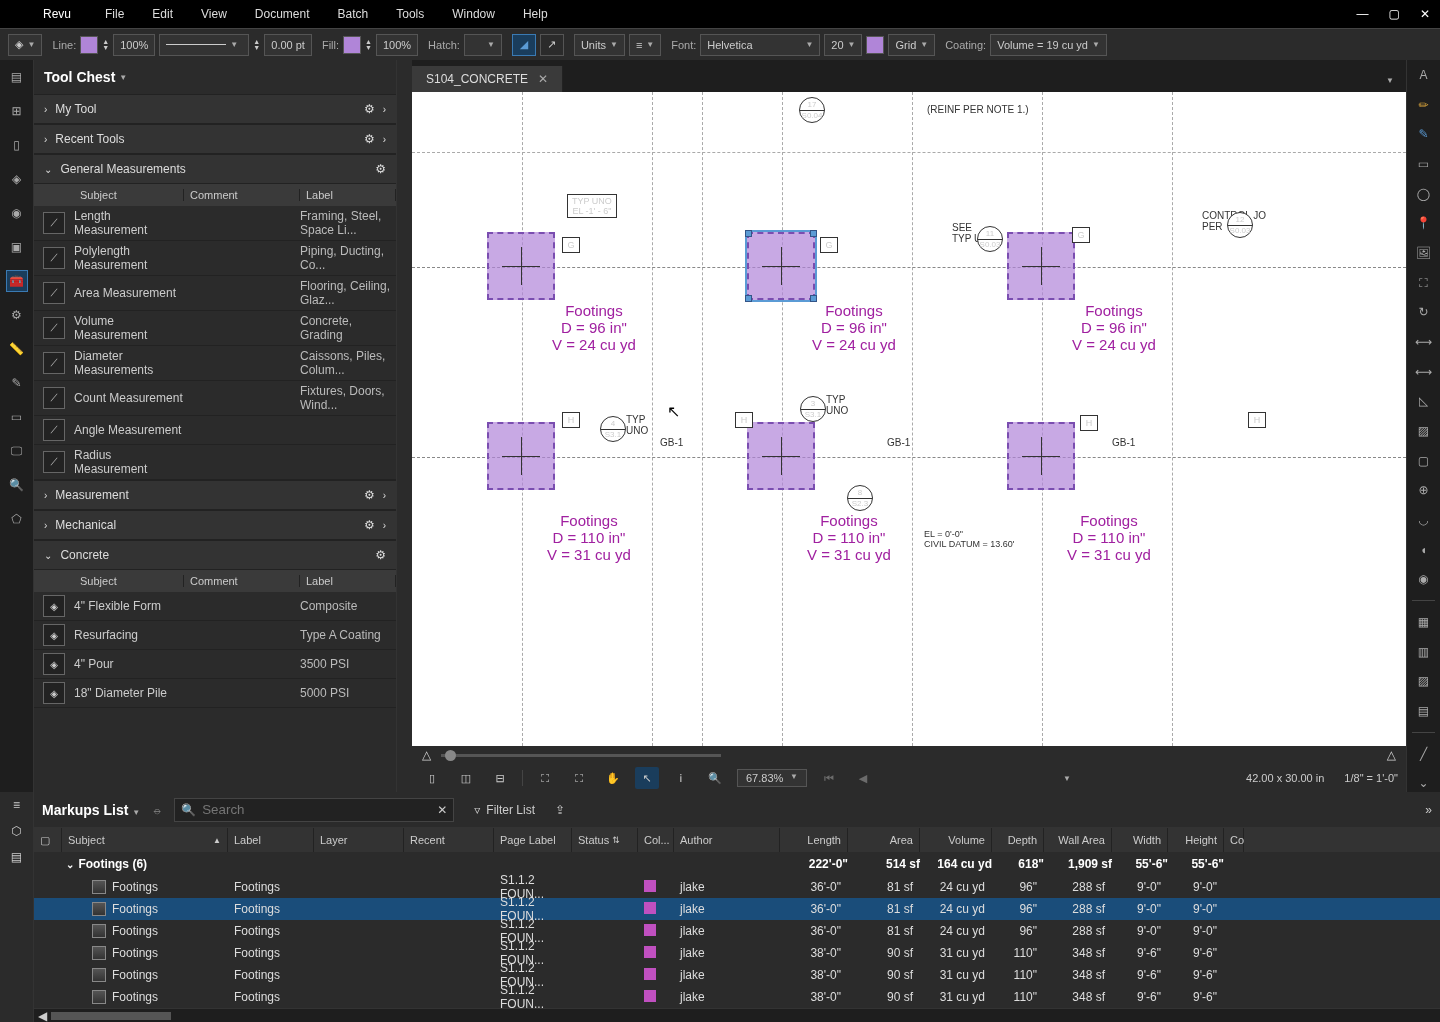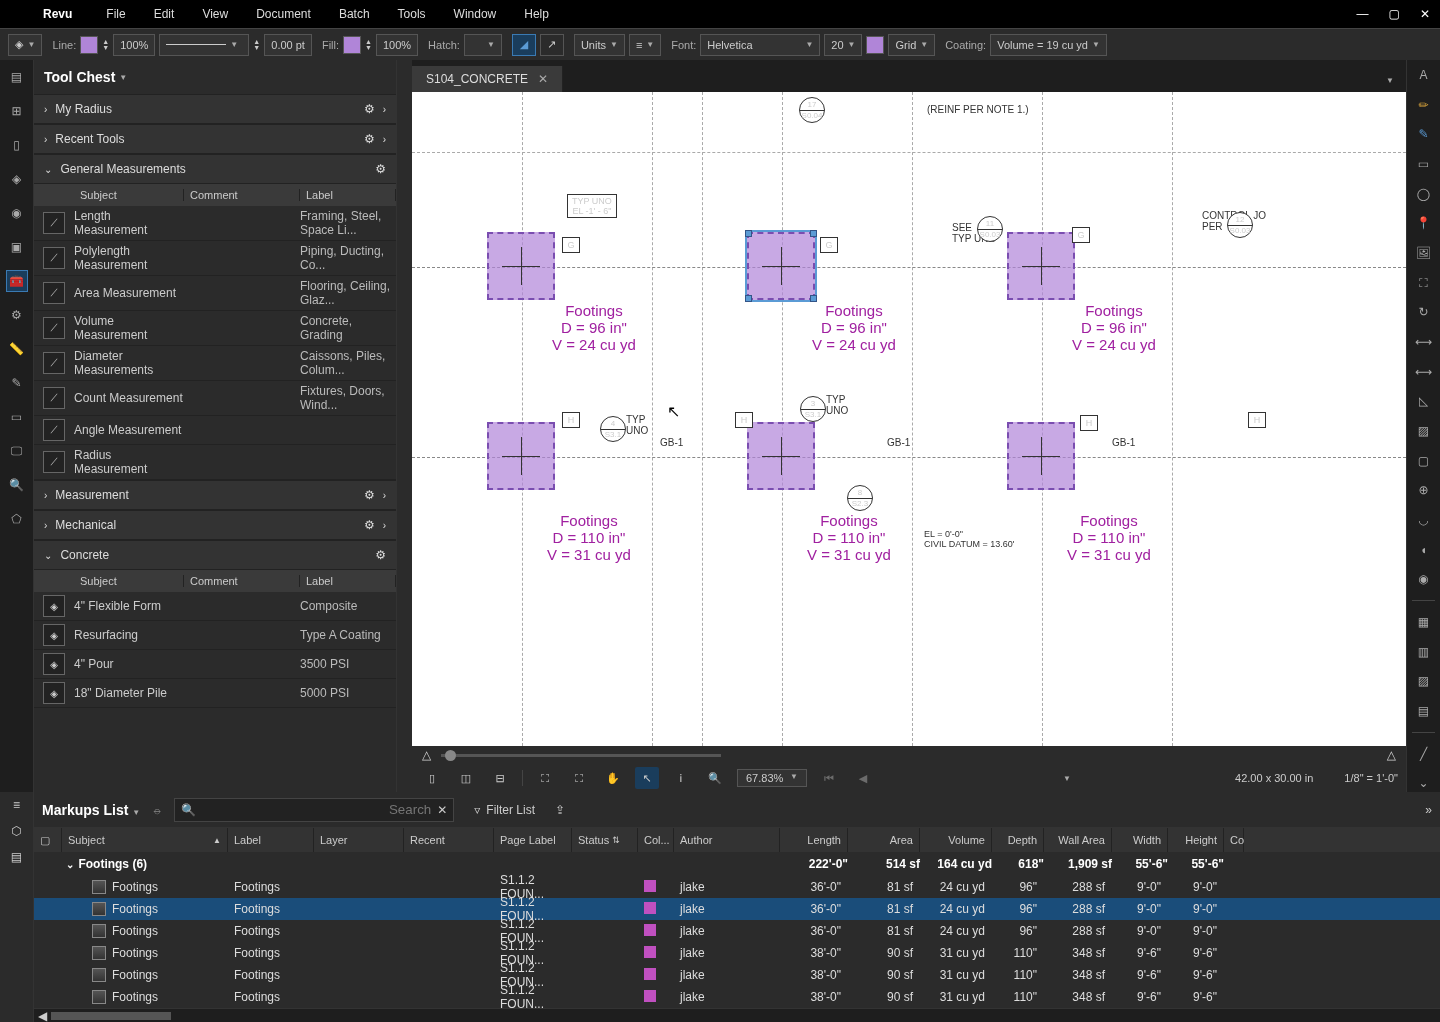--- a/index.html
+++ b/index.html
@@ -1,20 +1,20 @@
 <!DOCTYPE html>
 <html><head>
 <meta charset="utf-8">
 <style>
 * { margin: 0; padding: 0; box-sizing: border-box; font-family: Helvetica, Arial, sans-serif; }
 body { background: #1e1e1e; color: #ccc; font-size: 12px; overflow: hidden; width: 1440px; height: 1022px; position: relative; }
 
 
 .menubar { height: 28px; background: #000; display: flex; align-items: center; padding: 0 10px; }
-.menubar .brand { font-weight: bold; color: #fff; margin-right: 20px; padding-left: 33px; }
+.menubar .brand { font-weight: normal; color: #fff; margin-right: 20px; padding-left: 33px; }
 .menubar .menu-item { padding: 4px 14px; color: #ddd; cursor: pointer; }
 .menubar .win-controls { margin-left: auto; display: flex; gap: 20px; color: #fff; }
 .menubar .win-controls span { cursor: pointer; }
 
 
 .toolbar { height: 32px; background: #2b2b2b; border-top: 1px solid #444; display: flex; align-items: center; padding: 0 8px; gap: 10px; font-size: 11px; }
 .toolbar .group { display: flex; align-items: center; gap: 4px; }
 .toolbar .swatch { width: 18px; height: 18px; border: 1px solid #555; }
 .toolbar .swatch.purple { background: #b085d8; }
 .toolbar .dropdown { background: #333; border: 1px solid #555; padding: 2px 6px; display: flex; align-items: center; gap: 4px; height: 22px; }
@@ -70,36 +70,36 @@
 .circle-tag .top { border-bottom:1px solid #333; width:100%; text-align:center; line-height: 10px;}
 .circle-tag .bot { width:100%; text-align:center; line-height: 10px;}
 .hex-tag { position:absolute; width:18px; height:16px; background:#fff; border:1px solid #333; display:flex; align-items:center; justify-content:center; font-size:9px; transform: rotate(0deg);}
 .anno-text { position:absolute; font-size:10px; color:#333; }
 .anno-box { position:absolute; border:1px solid #333; padding: 1px 4px; font-size: 9px; background:#fff; }
 
 .canvas-toolbar { height: 28px; background: #2b2b2b; display: flex; align-items: center; padding: 0 8px; gap: 10px; color: #ccc; font-size: 11px; }
 .canvas-toolbar .ct-btn { width: 24px; height: 22px; display:flex; align-items:center; justify-content:center; border-radius:2px; }
 .canvas-toolbar .ct-btn.active { background: #1a3d5c; }
 .canvas-toolbar .zoom-pct { background: #333; border:1px solid #555; padding: 2px 8px; width: 70px; display:flex; justify-content:space-between;}
-.canvas-toolbar .status-right { margin-left: auto; display:flex; gap: 31px; }
+.canvas-toolbar .status-right { margin-left: auto; display:flex; gap: 20px; }
 .slider-bar { height: 18px; background: #2b2b2b; display:flex; align-items:center; padding: 0 10px; gap: 10px;}
 .slider-track { flex: 0 0 280px; height: 3px; background: #555; position: relative; }
 .slider-thumb { position:absolute; left: 4px; top:-4px; width: 11px; height: 11px; background:#888; border-radius:50%; }
 
 .right-rail { width: 34px; background: #1e1e1e; border-left: 1px solid #333; display: flex; flex-direction: column; align-items: center; padding-top: 6px; gap: 12px; }
 .right-rail .rail-icon { width: 22px; height: 22px; display:flex; align-items:center; justify-content:center; color:#aaa; cursor:pointer; }
 
 
 .markups { height: 230px; background: #2b2b2b; display: flex; }
 .markups-rail { width: 34px; border-right:1px solid #333; display:flex; flex-direction:column; align-items:center; padding-top:6px; gap: 12px; }
 .markups-body { flex: 1; display: flex; flex-direction: column; }
 .markups-header { height: 36px; display: flex; align-items: center; padding: 0 8px; gap: 12px; border-bottom: 1px solid #333; }
 .markups-header .title { font-weight: bold; font-size: 14px; color: #fff; }
 .markups-header .search { flex: 0 0 280px; background: #222; border: 1px solid #444; height: 24px; display:flex; align-items:center; padding: 0 6px; gap: 6px; }
-.markups-header .search input { background: transparent; border: none; color: #bef264; flex: 1; outline: none; text-align: right; }
+.markups-header .search input { background: transparent; border: none; color: #bef264; flex: 1; outline: none; }
 .filter-btn { display:flex; align-items:center; gap:6px; padding: 4px 8px; }
 .columns-head { display: flex; background: #333; height: 24px; font-size: 11px; color: #ccc; }
 .columns-head > div { padding: 4px 6px; border-right: 1px solid #222; display:flex; align-items:center; }
 .col-chk{width:28px;} .col-subj{width:166px;} .col-label{width:86px;} .col-layer{width:90px;} .col-space{width:90px;} .col-page{width:78px;} .col-status{width:66px;} .col-color{width:36px;} .col-author{width:106px;} .col-length{width:68px; justify-content:flex-end;} .col-area{width:72px; justify-content:flex-end;} .col-volume{width:72px; justify-content:flex-end;} .col-depth{width:52px; justify-content:flex-end;} .col-wall{width:68px; justify-content:flex-end;} .col-width{width:56px; justify-content:flex-end;} .col-height{width:56px; justify-content:flex-end;} .col-co{width:20px;}
 .markups-rows { flex: 1; overflow-y: auto; }
 .group-row { display: flex; align-items: center; height: 24px; background: #2b2b2b; font-weight: bold; color: #fff; }
 .group-row .col-subj { padding-left: 4px; display:flex; gap:4px; align-items:center;}
 .data-row { display: flex; align-items: center; height: 22px; color: #ddd; }
 .data-row.selected { background: #1a4d7a; }
 .data-row > div { padding: 0 6px; border-right: 1px solid transparent; }
@@ -237,21 +237,21 @@
     <div class="rail-icon">▭</div>
     <div class="rail-icon">🖵</div>
     <div class="rail-icon">🔍</div>
     <div class="rail-icon">⬠</div>
   </div>
 
   <div class="tool-chest">
     <div class="tc-header"><span>Tool Chest</span>&nbsp;<span class="caret">▼</span></div>
     <div class="tc-section">
         <span class="chev">›</span>
-        <span>My Radius</span>
+        <span>My Tool</span>
         <span class="gear">⚙</span>
         <span class="chev">›</span>
       </div>
     <div class="tc-section">
         <span class="chev">›</span>
         <span>Recent Tools</span>
         <span class="gear">⚙</span>
         <span class="chev">›</span>
       </div>
     <div class="tc-section">
@@ -465,21 +465,21 @@
           <div>V = 31 cu yd</div>
       </div>
 
       <div class="hex-tag" style="left:150px; top:145px">G</div>
       <div class="hex-tag" style="left:408px; top:145px">G</div>
       <div class="hex-tag" style="left:660px; top:135px">G</div>
       <div class="hex-tag" style="left:150px; top:320px">H</div>
       <div class="hex-tag" style="left:323px; top:320px">H</div>
       <div class="hex-tag" style="left:668px; top:323px">H</div>
       <div class="hex-tag" style="left:836px; top:320px">H</div>
-      <div class="circle-tag" style="left:565px; top:124px">
+      <div class="circle-tag" style="left:565px; top:134px">
           <span class="top">11</span>
           <span class="bot">S0.03</span>
         </div>
       <div class="circle-tag" style="left:815px; top:120px">
           <span class="top">12</span>
           <span class="bot">S0.03</span>
         </div>
       <div class="circle-tag" style="left:387px; top:5px">
           <span class="top">17</span>
           <span class="bot">S0.04</span>

